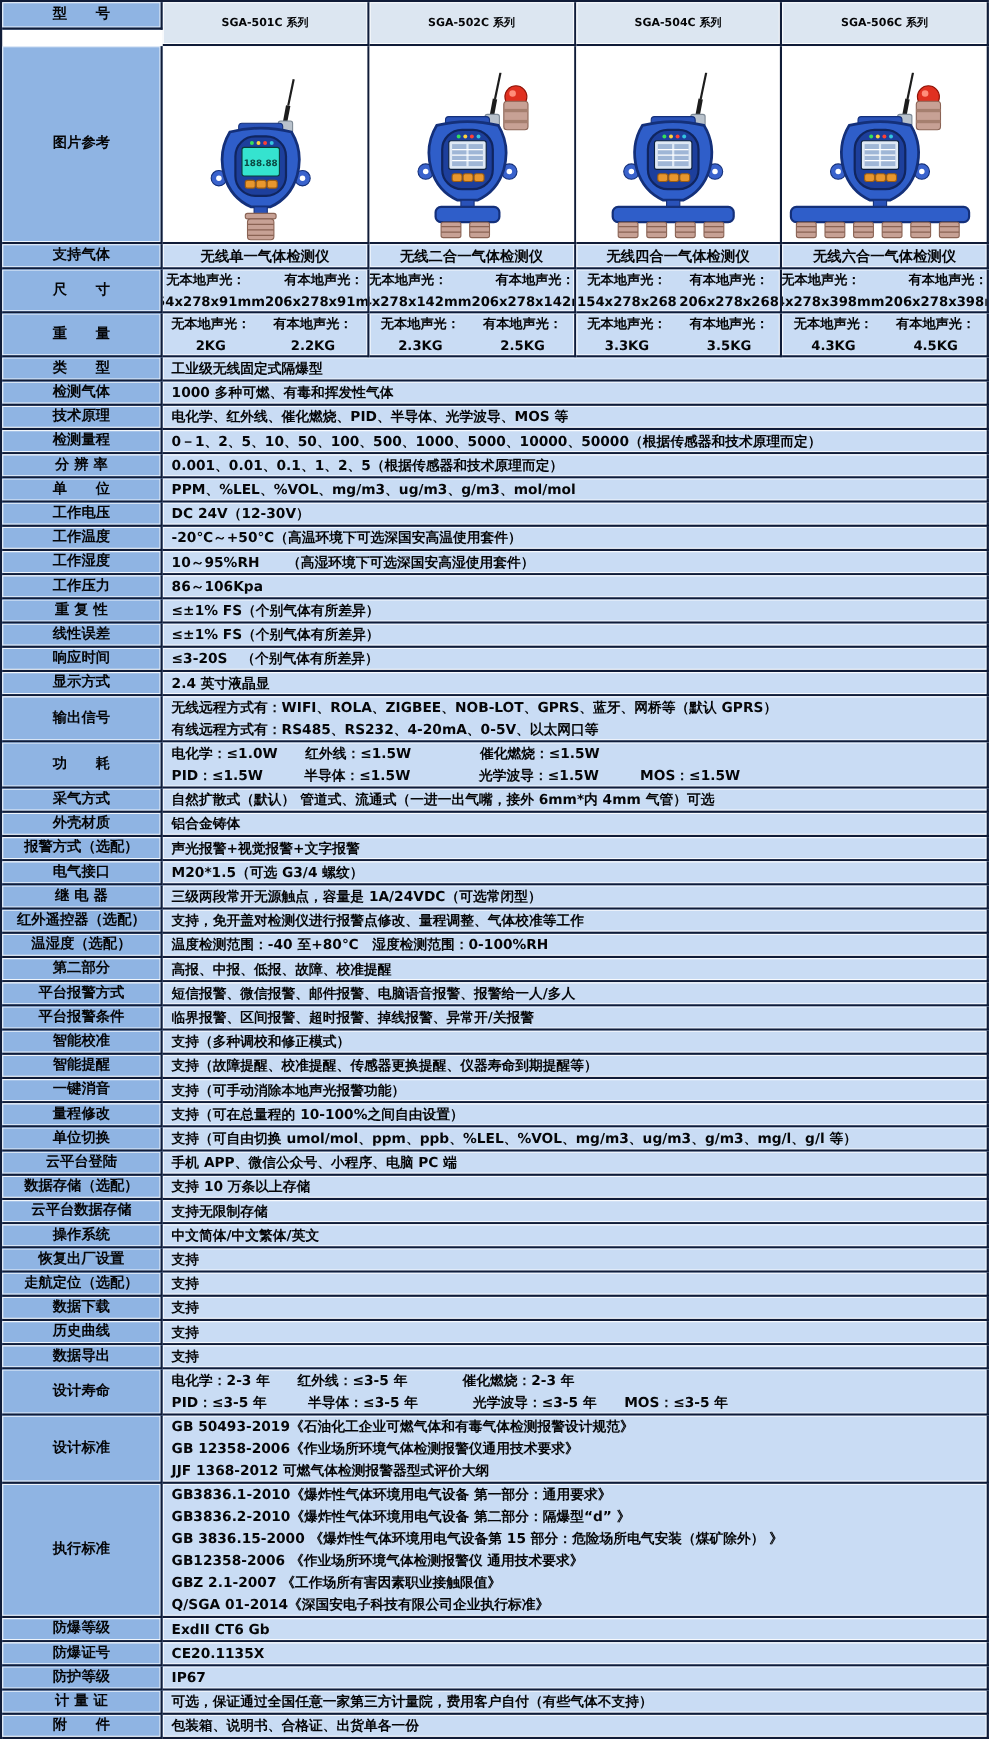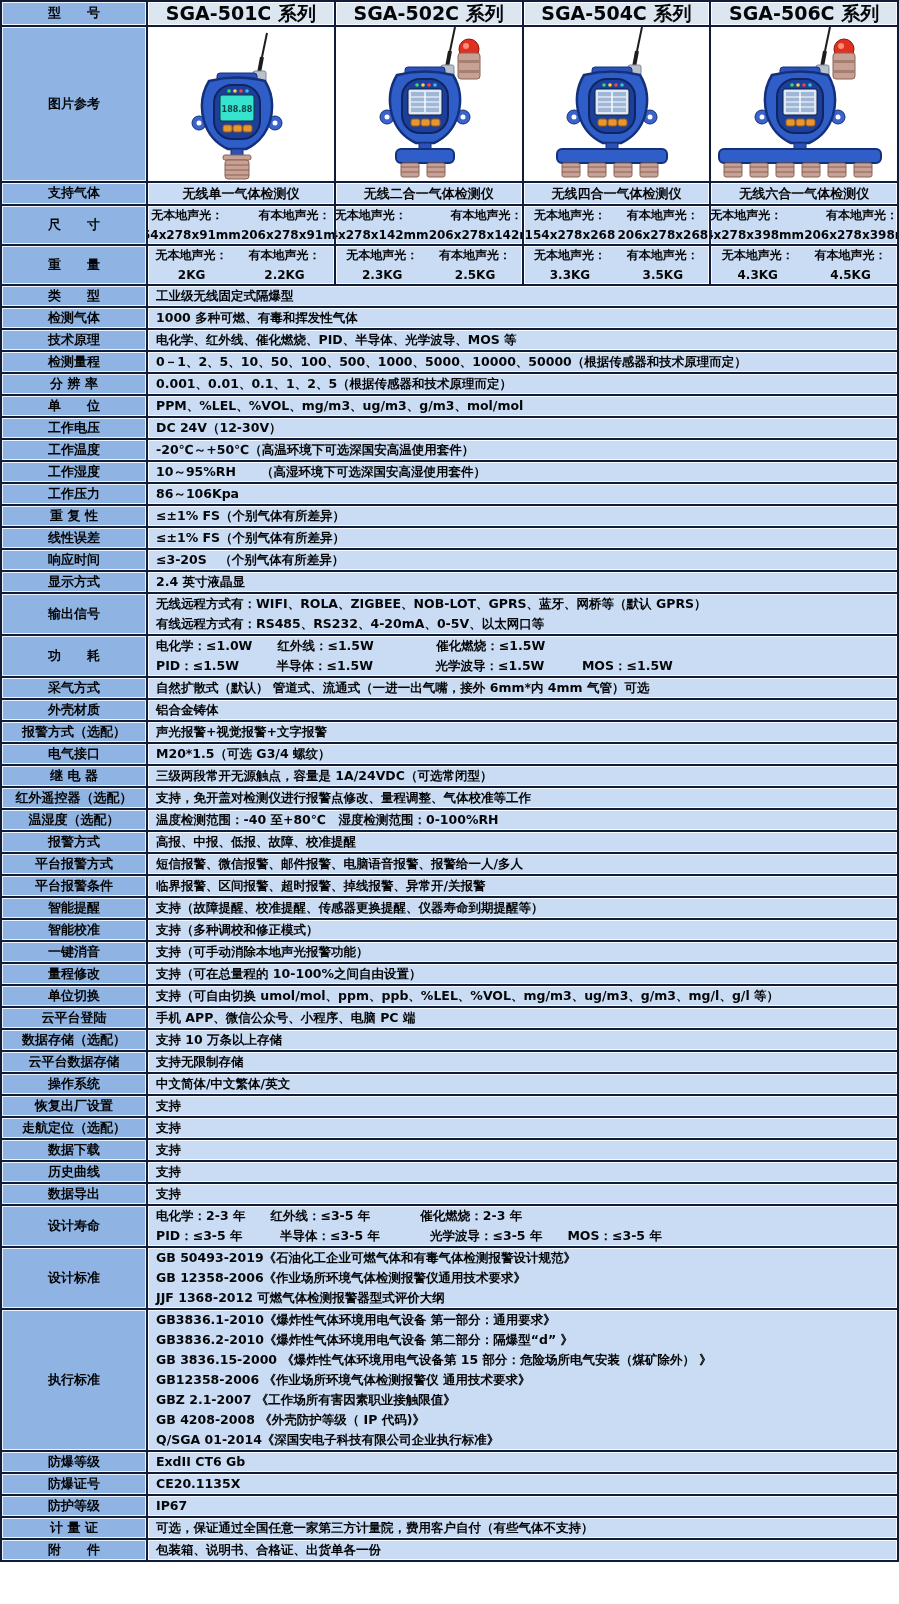--- a/index.html
+++ b/index.html
@@ -32,24 +32,24 @@
   }
   .lbl{
     background:var(--label_bg);
     display:flex;align-items:center;justify-content:center;
     font-weight:bold;font-size:13px;text-align:center;
     padding:0 4px;line-height:1.25;
   }
   .mcell{
     background:var(--header_bg);
     display:flex;align-items:center;justify-content:center;
-    font-weight:bold;font-size:19px;height:25px;
+    font-weight:bold;font-size:10px;height:40px;
   }
   .rh .lbl{height:25px}
-  .imgcell{background:#fff;display:flex;align-items:flex-end;justify-content:center;height:156px}
+  .imgcell{background:#fff;display:flex;align-items:flex-end;justify-content:center;height:180px}
   .ctr{
     background:var(--value_bg);
     display:flex;align-items:center;justify-content:center;
     font-weight:bold;font-size:13px;height:23px;text-align:center;
   }
   .two{
     background:var(--value_bg);
     display:flex;flex-direction:row;align-items:center;justify-content:center;
     font-weight:bold;font-size:12px;height:40px;text-align:center;
   }
@@ -445,47 +445,47 @@
         <div class="line">支持，免开盖对检测仪进行报警点修改、量程调整、气体校准等工作</div>
       </div>
     </div>
     <div class="row span">
       <div class="cell lbl">温湿度（选配）</div>
       <div class="cell val">
         <div class="line">温度检测范围：-40 至+80℃　湿度检测范围：0-100%RH</div>
       </div>
     </div>
     <div class="row span">
-      <div class="cell lbl">报警方式</div>
+      <div class="cell lbl">第二部分</div>
       <div class="cell val">
         <div class="line">高报、中报、低报、故障、校准提醒</div>
       </div>
     </div>
     <div class="row span">
       <div class="cell lbl">平台报警方式</div>
       <div class="cell val">
         <div class="line">短信报警、微信报警、邮件报警、电脑语音报警、报警给一人/多人</div>
       </div>
     </div>
     <div class="row span">
       <div class="cell lbl">平台报警条件</div>
       <div class="cell val">
         <div class="line">临界报警、区间报警、超时报警、掉线报警、异常开/关报警</div>
       </div>
     </div>
     <div class="row span">
+      <div class="cell lbl">智能校准</div>
+      <div class="cell val">
+        <div class="line">支持（多种调校和修正模式）</div>
+      </div>
+    </div>
+    <div class="row span">
       <div class="cell lbl">智能提醒</div>
       <div class="cell val">
         <div class="line">支持（故障提醒、校准提醒、传感器更换提醒、仪器寿命到期提醒等）</div>
-      </div>
-    </div>
-    <div class="row span">
-      <div class="cell lbl">智能校准</div>
-      <div class="cell val">
-        <div class="line">支持（多种调校和修正模式）</div>
       </div>
     </div>
     <div class="row span">
       <div class="cell lbl">一键消音</div>
       <div class="cell val">
         <div class="line">支持（可手动消除本地声光报警功能）</div>
       </div>
     </div>
     <div class="row span">
       <div class="cell lbl">量程修改</div>
@@ -569,21 +569,20 @@
       </div>
     </div>
     <div class="row span">
       <div class="cell lbl">执行标准</div>
       <div class="cell val">
         <div class="line">GB3836.1-2010《爆炸性气体环境用电气设备 第一部分：通用要求》</div>
         <div class="line">GB3836.2-2010《爆炸性气体环境用电气设备 第二部分：隔爆型“d” 》</div>
         <div class="line">GB 3836.15-2000 《爆炸性气体环境用电气设备第 15 部分：危险场所电气安装（煤矿除外） 》</div>
         <div class="line">GB12358-2006 《作业场所环境气体检测报警仪 通用技术要求》</div>
         <div class="line">GBZ 2.1-2007 《工作场所有害因素职业接触限值》</div>
-        <div class="line">GB 4208-2008 《外壳防护等级（ IP 代码)》</div>
         <div class="line">Q/SGA 01-2014《深国安电子科技有限公司企业执行标准》</div>
       </div>
     </div>
     <div class="row span">
       <div class="cell lbl">防爆等级</div>
       <div class="cell val">
         <div class="line">ExdII CT6 Gb</div>
       </div>
     </div>
     <div class="row span">

